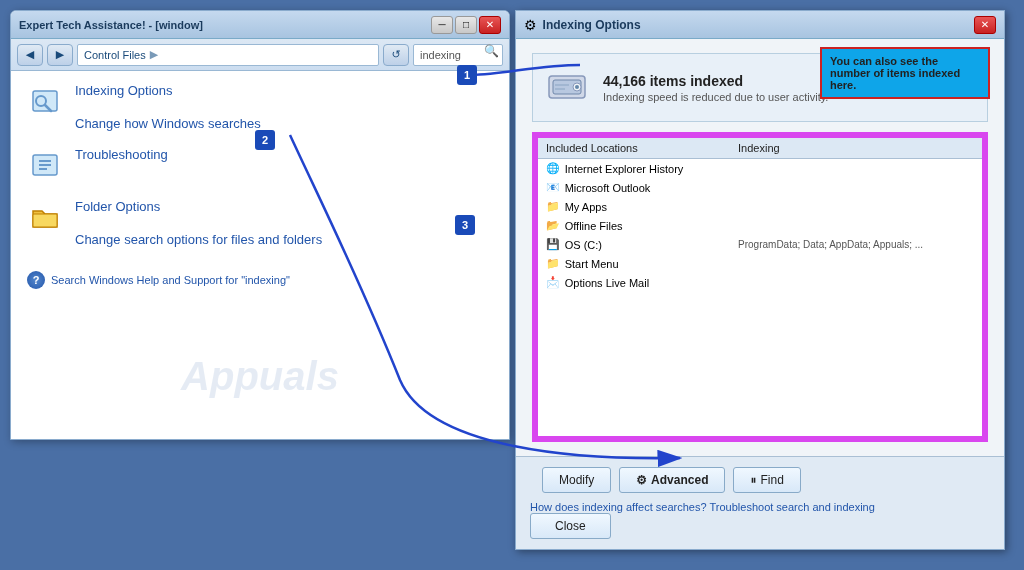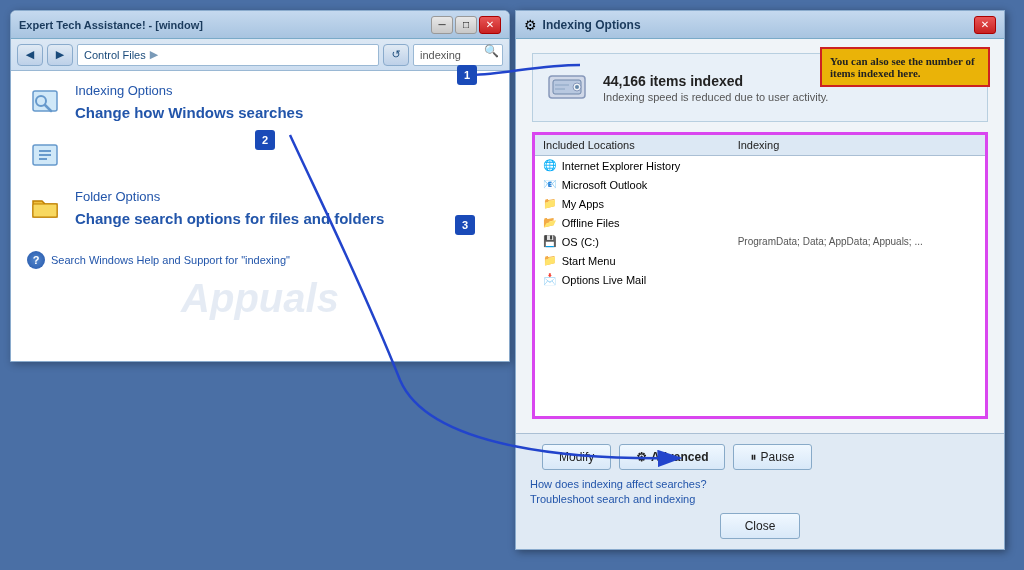--- a/index.html
+++ b/index.html
@@ -12,21 +12,21 @@
       background: #4a6fa5;
       position: relative;
     }
 
     
     .left-window {
       position: absolute;
       left: 10px;
       top: 10px;
       width: 500px;
-      height: 352px;
+      height: 430px;
       background: #f0f4f8;
       border: 1px solid #8aabcd;
       border-radius: 6px 6px 0 0;
       box-shadow: 2px 2px 8px rgba(0,0,0,0.3);
       overflow: hidden;
     }
 
     .window-titlebar {
       background: linear-gradient(to bottom, #c5d9ef, #a8c4e0);
       height: 28px;
@@ -166,23 +166,22 @@
     .result-title {
       color: #2255aa;
       font-size: 13px;
       font-weight: normal;
       cursor: pointer;
       text-decoration: none;
     }
 
     .result-desc {
       color: #2255aa;
-      font-size: 15px;
-      margin-top: 6px;
-      font-weight: bold;
+      font-size: 13px;
+      margin-top: 18px;
     }
 
     .help-link {
       display: flex;
       align-items: center;
       gap: 6px;
       margin-top: 8px;
       color: #2255aa;
       font-size: 11px;
     }
@@ -293,38 +292,37 @@
       font-size: 11px;
       color: #555;
       margin-top: 2px;
     }
 
     .callout-box {
       position: absolute;
       right: 16px;
       top: 42px;
       width: 160px;
-      background: #eab308;
+      background: #0ea5e9;
       border: 2px solid #cc2222;
       padding: 6px 8px;
       font-size: 11px;
       font-weight: bold;
       color: #222;
       z-index: 10;
-      font-family: Liberation Serif, serif;
     }
 
     .index-these {
       font-size: 12px;
       color: #333;
       font-weight: bold;
     }
 
     .locations-table-container {
-      border: 3px solid #d946ef;
+      border: 6px solid #d946ef;
       flex: 1;
       overflow-y: auto;
       background: white;
     }
 
     .locations-table {
       width: 100%;
       border-collapse: collapse;
     }
 
@@ -378,35 +376,33 @@
       gap: 4px;
       color: #222;
     }
 
     .footer-btn.advanced {
       font-weight: bold;
     }
 
     .footer-links {
       display: flex;
-      flex-direction: column;
       gap: 3px;
     }
 
     .footer-link {
       color: #2255aa;
       font-size: 11px;
       cursor: pointer;
       text-decoration: none;
     }
 
     .close-row {
       display: flex;
-      justify-content: center;
-      margin-top: 8px;
+      justify-content: flex-start;
     }
 
     .close-btn {
       height: 26px;
       padding: 0 24px;
       background: linear-gradient(to bottom, #f0f8ff, #d8e8f8);
       border: 1px solid #88aac8;
       border-radius: 3px;
       font-size: 12px;
       cursor: pointer;
@@ -486,20 +482,21 @@
     <div class="result-item">
       <div class="result-icon">
         <svg viewBox="0 0 32 32" xmlns="http://www.w3.org/2000/svg">
           <rect x="4" y="6" width="24" height="20" rx="2" fill="#d0e8f8" stroke="#6699cc" stroke-width="1.5"></rect>
           <line x1="10" y1="16" x2="22" y2="16" stroke="#6699cc" stroke-width="2"></line>
           <line x1="10" y1="12" x2="22" y2="12" stroke="#6699cc" stroke-width="2"></line>
           <line x1="10" y1="20" x2="18" y2="20" stroke="#6699cc" stroke-width="2"></line>
         </svg>
       </div>
       <div class="result-text-block">
+        <div class="result-title">Troubleshooting</div>
       </div>
     </div>
 
     <div class="result-item">
       <div class="result-icon">
         <svg viewBox="0 0 32 32" xmlns="http://www.w3.org/2000/svg">
           <path d="M4 10 L4 26 L28 26 L28 13 L16 13 L13 10 Z" fill="#f0c040" stroke="#c08000" stroke-width="1.5"></path>
           <rect x="4" y="13" width="24" height="13" rx="1" fill="#f8d860" stroke="#c08000" stroke-width="1"></rect>
         </svg>
       </div>
@@ -628,21 +625,21 @@
 
   <div class="dialog-footer">
     <div class="footer-buttons">
       <button class="footer-btn">Modify</button>
       <button class="footer-btn advanced">
         <span>⚙</span>
         <span>Advanced</span>
       </button>
       <button class="footer-btn">
         <span>⏸</span>
-        <span>Pause</span>
+        <span>Find</span>
       </button>
     </div>
     <div class="footer-links">
       <a class="footer-link" href="#">How does indexing affect searches?</a>
       <a class="footer-link" href="#">Troubleshoot search and indexing</a>
     </div>
     <div class="close-row">
       <button class="close-btn">Close</button>
     </div>
   </div>

